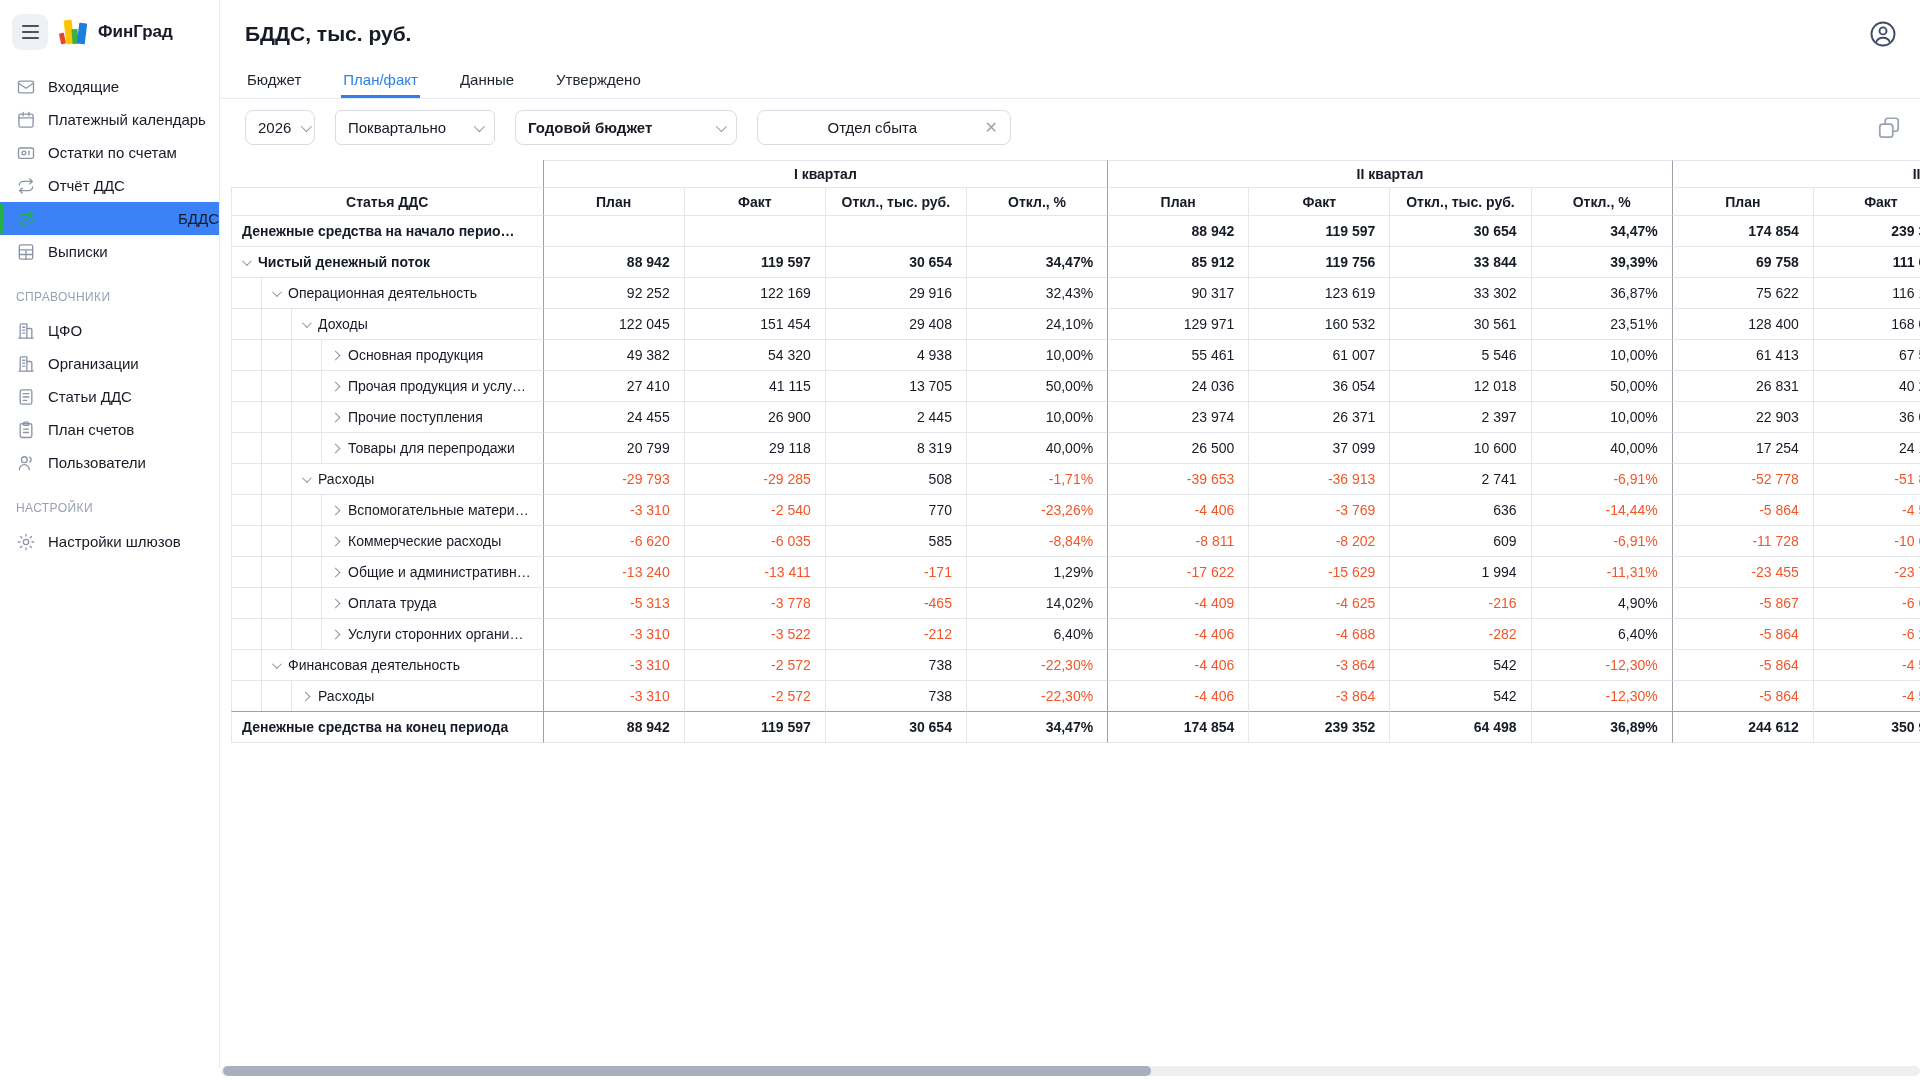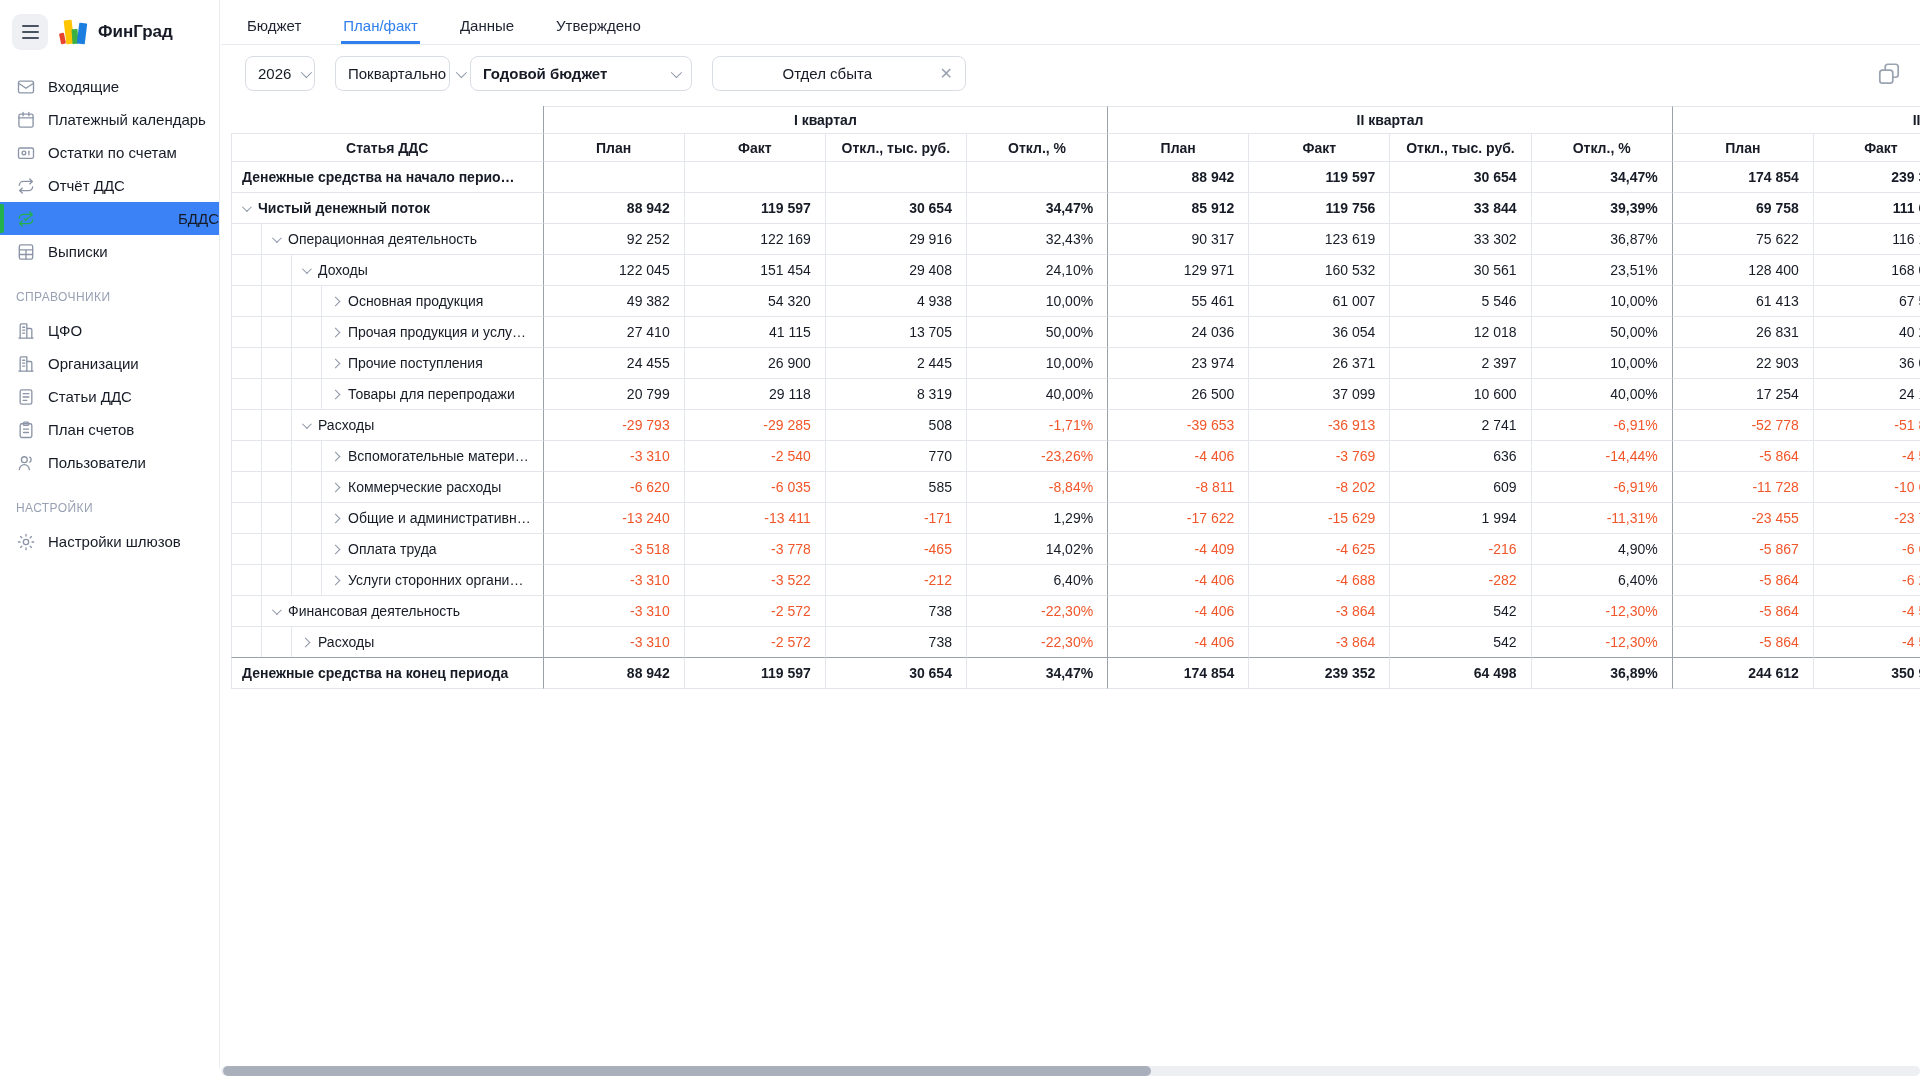--- a/index.html
+++ b/index.html
@@ -36,21 +36,21 @@
 
   .tabs { display: flex; padding: 0 24px; margin-top: 8px; border-bottom: 1px solid #e7eaee; }
   .tab { font-size: 15px; padding: 9px 2px 7px; margin-right: 38px; border-bottom: 3px solid transparent; cursor: pointer; color: #1d2330; }
   .tab.active { color: #2f80ed; border-bottom-color: #2f80ed; }
 
   .filters { display: flex; align-items: center; gap: 20px; padding: 11px 18px 9px 24px; }
   .select { height: 35px; border: 1px solid #d8dce3; border-radius: 8px; display: flex; align-items: center; padding: 12px 12px; font-size: 15px; gap: 10px; cursor: pointer; background: #fff; }
   .select .lbl { flex: 1; }
   .chevdn { width: 8px; height: 8px; border-right: 1.6px solid #8b95a7; border-bottom: 1.6px solid #8b95a7; transform: rotate(45deg) translateY(-2px); flex: none; }
   .w-year { width: 70px; }
-  .w-period { width: 115px; }
+  .w-period { width: 160px; border-radius: 6px; }
   .w-budget { width: 222px; font-weight: bold; }
   .w-dept { width: 254px; text-align: center; }
   .clear-x { margin-left: auto; color: #9aa3b0; font-size: 16px; line-height: 1; cursor: pointer; }
   .copybtn { margin-left: auto; width: 26px; height: 26px; cursor: pointer; }
   .copybtn svg { stroke: #9aa3b0; fill: #fff; stroke-width: 1.6; }
 
   
   .tablewrap { margin: 6px 0 0 10px; width: 1690px; overflow: hidden; }
   table { border-collapse: separate; border-spacing: 0; table-layout: fixed; width: 1718px; }
   th, td { font-size: 14px; border-right: 1px solid #e3e6eb; border-bottom: 1px solid #e3e6eb; background: #fff; overflow: hidden; white-space: nowrap; }
@@ -195,20 +195,30 @@
         <span class="icn"><svg viewBox="0 0 24 24">
               <circle cx="12" cy="12" r="3.2"></circle>
               <path d="M12 4.8V2.8M12 21.2v-2M4.8 12H2.8M21.2 12h-2M6.9 6.9L5.5 5.5M18.5 18.5l-1.4-1.4M17.1 6.9l1.4-1.4M5.5 18.5l1.4-1.4"></path>
             </svg></span>
         <span>Настройки шлюзов</span>
       </div>
     </div>
   </div>
 
   <div class="main">
+    <div class="topbar">
+      <div class="page-title">БДДС, тыс. руб.</div>
+      <div class="avatar">
+        <svg viewBox="0 0 24 24">
+            <circle cx="12" cy="12" r="9.2"></circle>
+            <circle cx="12" cy="9.5" r="2.8"></circle>
+            <path d="M6.6 18.4a5.6 4.6 0 0 1 10.8 0"></path>
+          </svg>
+      </div>
+    </div>
 
     <div class="tabs">
       <div class="tab">Бюджет</div>
       <div class="tab active">План/факт</div>
       <div class="tab">Данные</div>
       <div class="tab">Утверждено</div>
     </div>
 
     <div class="filters">
       <div class="select w-year">
@@ -540,21 +550,21 @@
                 <div class="labwrap">
                   <i class="rail"></i>
                   <i class="rail"></i>
                   <i class="rail"></i>
                   <span class="chv">
                     <i class="c right"></i>
                   </span>
                   <span class="lt">Оплата труда</span>
                 </div>
               </td>
-              <td class="num neg">-3 518</td>
+              <td class="num neg">-5 313</td>
               <td class="num neg">-3 778</td>
               <td class="num neg">-465</td>
               <td class="num dkr">14,02%</td>
               <td class="num neg">-4 409</td>
               <td class="num neg">-4 625</td>
               <td class="num neg">-216</td>
               <td class="num dkr">4,90%</td>
               <td class="num neg">-5 867</td>
               <td class="num neg">-6 69</td>
             </tr>

